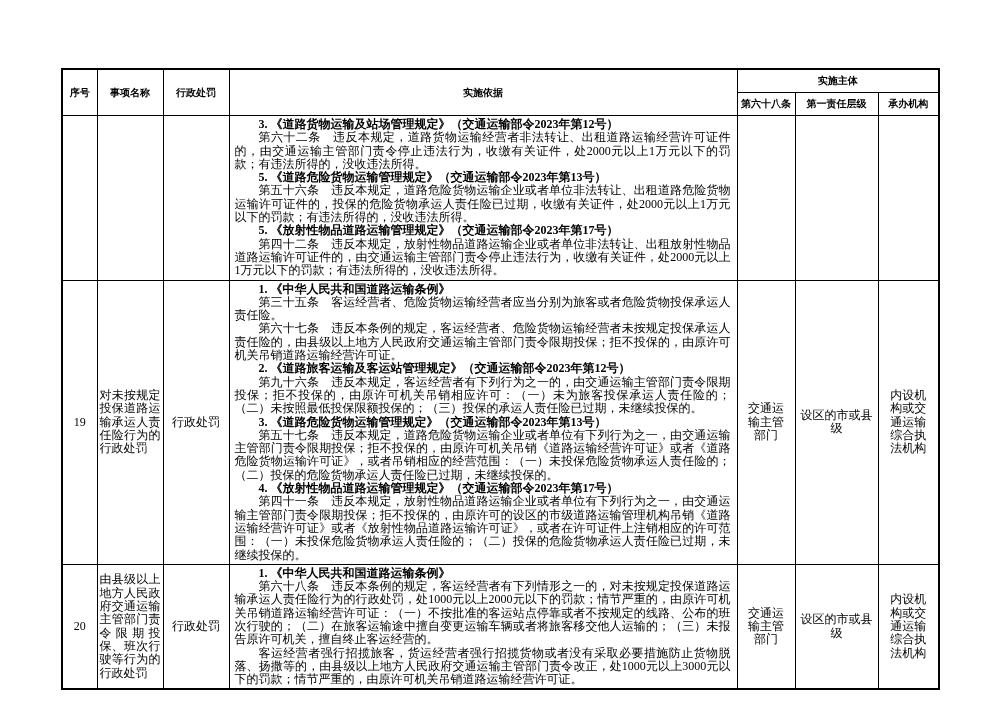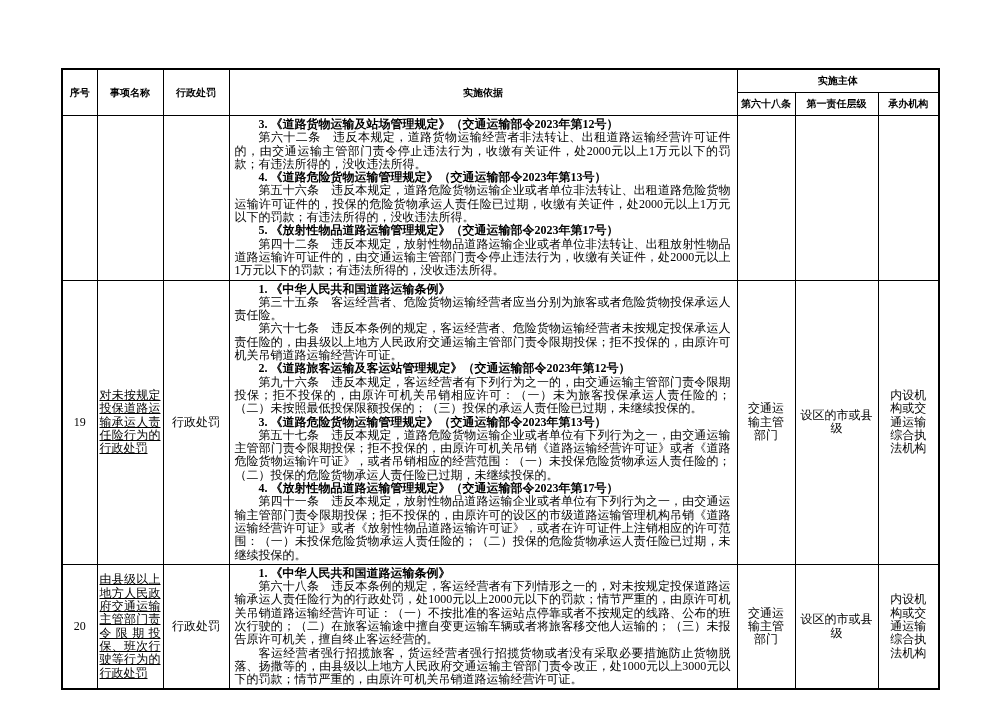--- a/index.html
+++ b/index.html
@@ -43,21 +43,20 @@
     text-align: center;
     padding: 16px 2px;
   }
   td.c.pad {
     padding: 1px 8px;
   }
   td.name-cell {
     text-align: justify;
     text-justify: inter-ideograph;
     padding: 1px 2px;
-    text-decoration: underline;
   }
   td.yiju {
     vertical-align: top;
     text-align: left;
     padding: 2px 6px 2px 5px;
   }
   td.yiju p {
     margin: 0;
     text-indent: 2em;
     text-align: justify;
@@ -110,21 +109,21 @@
     </thead>
     <tbody>
 
       <tr class="row-cont">
         <td class="c"></td>
         <td class="c"></td>
         <td class="c"></td>
         <td class="yiju">
           <p class="h">3. 《道路货物运输及站场管理规定》（交通运输部令2023年第12号）</p>
           <p>第六十二条　违反本规定，道路货物运输经营者非法转让、出租道路运输经营许可证件的，由交通运输主管部门责令停止违法行为，收缴有关证件，处2000元以上1万元以下的罚款；有违法所得的，没收违法所得。</p>
-          <p class="h">4. 《道路危险货物运输管理规定》（交通运输部令2023年第13号）</p>
+          <p class="h">5. 《道路危险货物运输管理规定》（交通运输部令2023年第13号）</p>
           <p>第五十六条　违反本规定，道路危险货物运输企业或者单位非法转让、出租道路危险货物运输许可证件的，投保的危险货物承运人责任险已过期，收缴有关证件，处2000元以上1万元以下的罚款；有违法所得的，没收违法所得。</p>
           <p class="h">5. 《放射性物品道路运输管理规定》（交通运输部令2023年第17号）</p>
           <p>第四十二条　违反本规定，放射性物品道路运输企业或者单位非法转让、出租放射性物品道路运输许可证件的，由交通运输主管部门责令停止违法行为，收缴有关证件，处2000元以上1万元以下的罚款；有违法所得的，没收违法所得。</p>
         </td>
         <td class="c pad"></td>
         <td class="c"></td>
         <td class="c pad"></td>
       </tr>
 
       <tr class="row-19">

